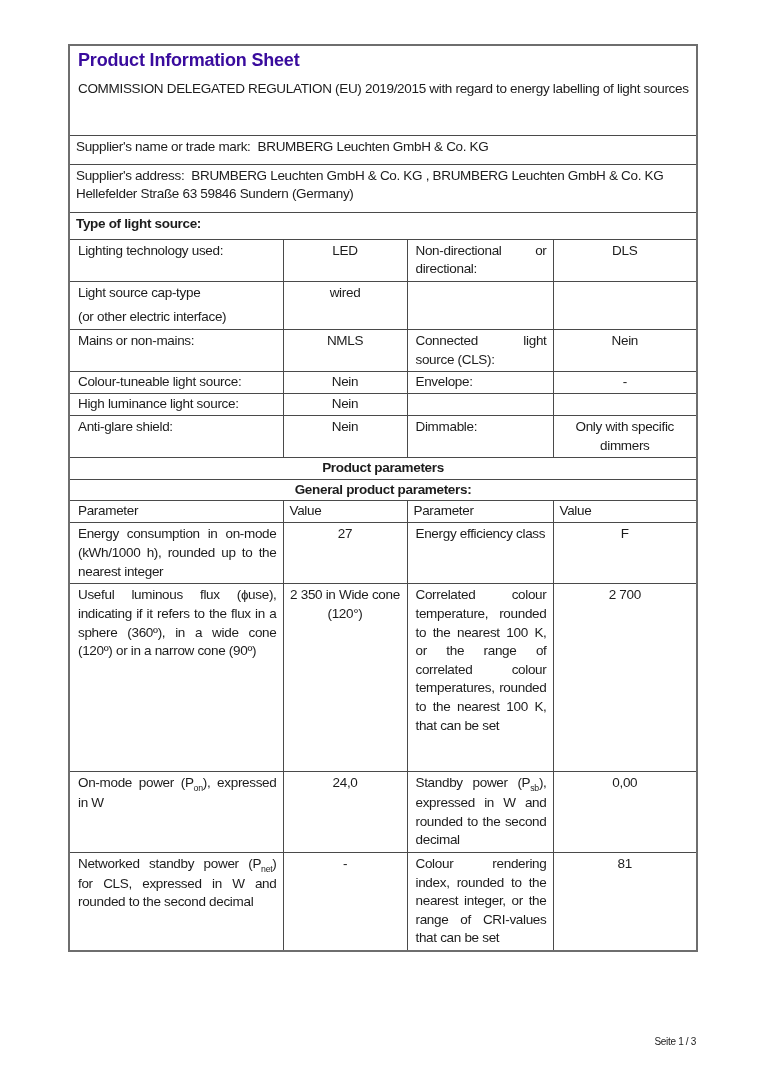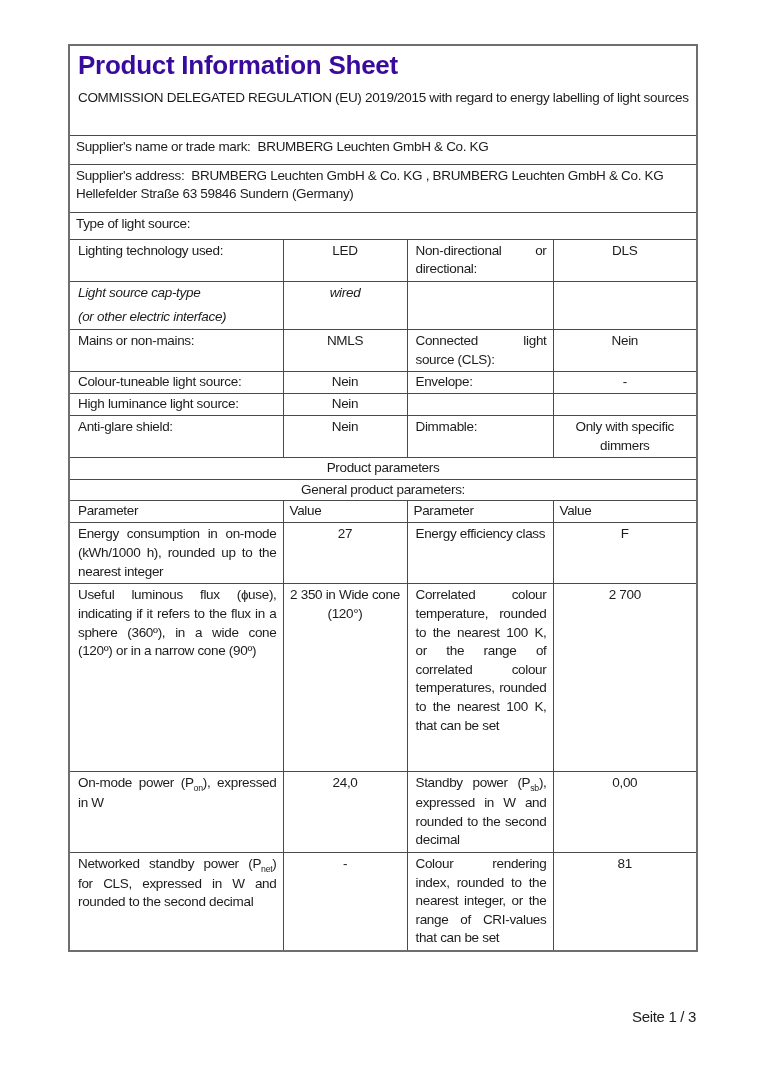--- a/index.html
+++ b/index.html
@@ -25,35 +25,35 @@
     border:1.5px solid var(--border-inner);
     vertical-align:top;
     padding:2px 6px;
     font-size:13.5px;
     line-height:1.38;
     overflow:hidden;
   }
   .c1{width:214px;} .c2{width:124px;} .c3{width:146px;} .c4{width:144px;}
   .param{text-align:justify;padding-left:8px;}
   .value{text-align:center;}
-  .bold{font-weight:normal;}
+  .bold{font-weight:bold;}
   .center{text-align:center;}
   .tight{padding-top:1px;padding-bottom:1px;}
   .title{
-    color:var(--title);font-size:26px;font-weight:bold;line-height:1.2;
+    color:var(--title);font-size:18px;font-weight:bold;line-height:1.2;
     margin:2px 0 0 2px;letter-spacing:-0.01em;
   }
   .subtitle{margin:8px 0 2px 2px;font-size:13.5px;line-height:1.35;}
   .label-val .lbl{font-weight:normal;}
   .label-val .val{margin-left:7px;}
   .para2{margin-top:6px;}
   sub{font-size:0.65em;}
   .footer{
-    position:absolute;top:1008px;right:68px;
-    font-size:15px;color:var(--text);
+    position:absolute;top:1036px;right:68px;
+    font-size:10px;color:var(--text);
   }
 </style>
 </head>
 <body>
 
 <div class="page">
 
   <table class="sheet">
     <colgroup>
       <col class="c1">
@@ -87,21 +87,21 @@
       <td colspan="4" class="bold">Type of light source:</td>
     </tr>
 
     <tr style="height:40px;">
       <td class="param">Lighting technology used:</td>
       <td class="value">LED</td>
       <td class="param">Non-directional or directional:</td>
       <td class="value">DLS</td>
     </tr>
 
-    <tr style="height:45px;font-style:italic;">
+    <tr style="height:45px;">
       <td class="param">
         <div>Light source cap-type</div>
         <div class="para2">(or other electric interface)</div>
       </td>
       <td class="value">wired</td>
       <td></td>
       <td></td>
     </tr>
 
     <tr style="height:41px;">

